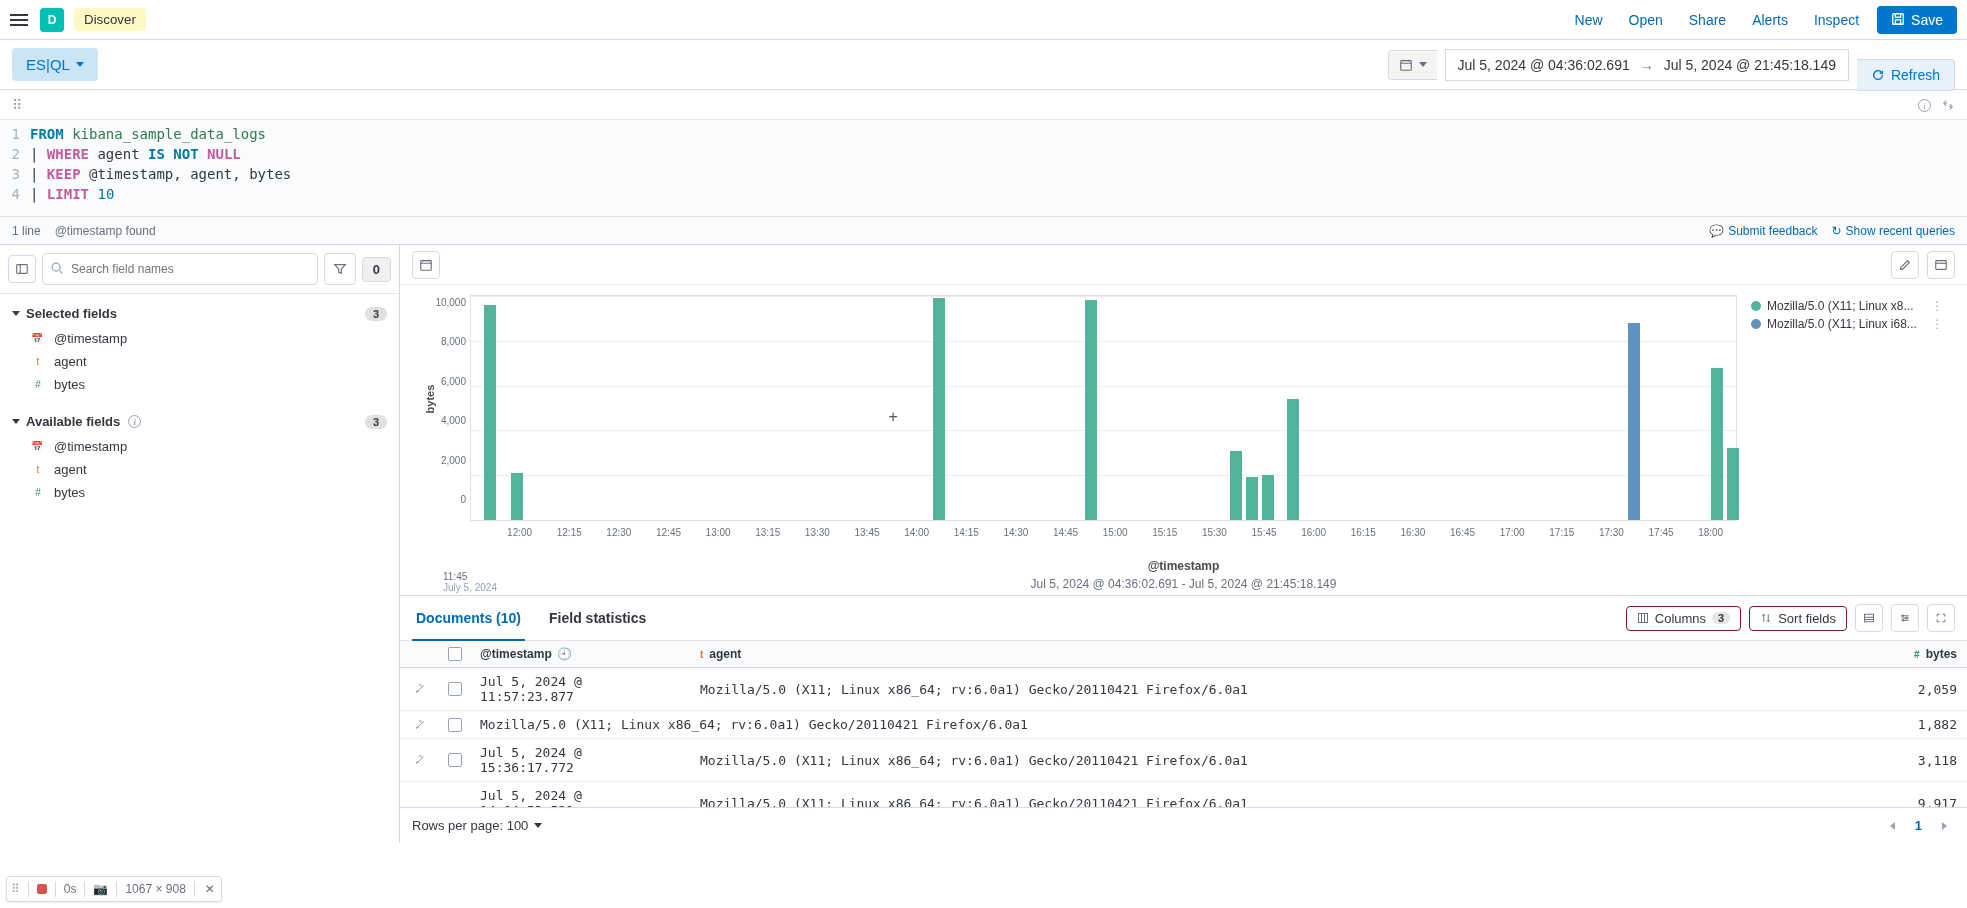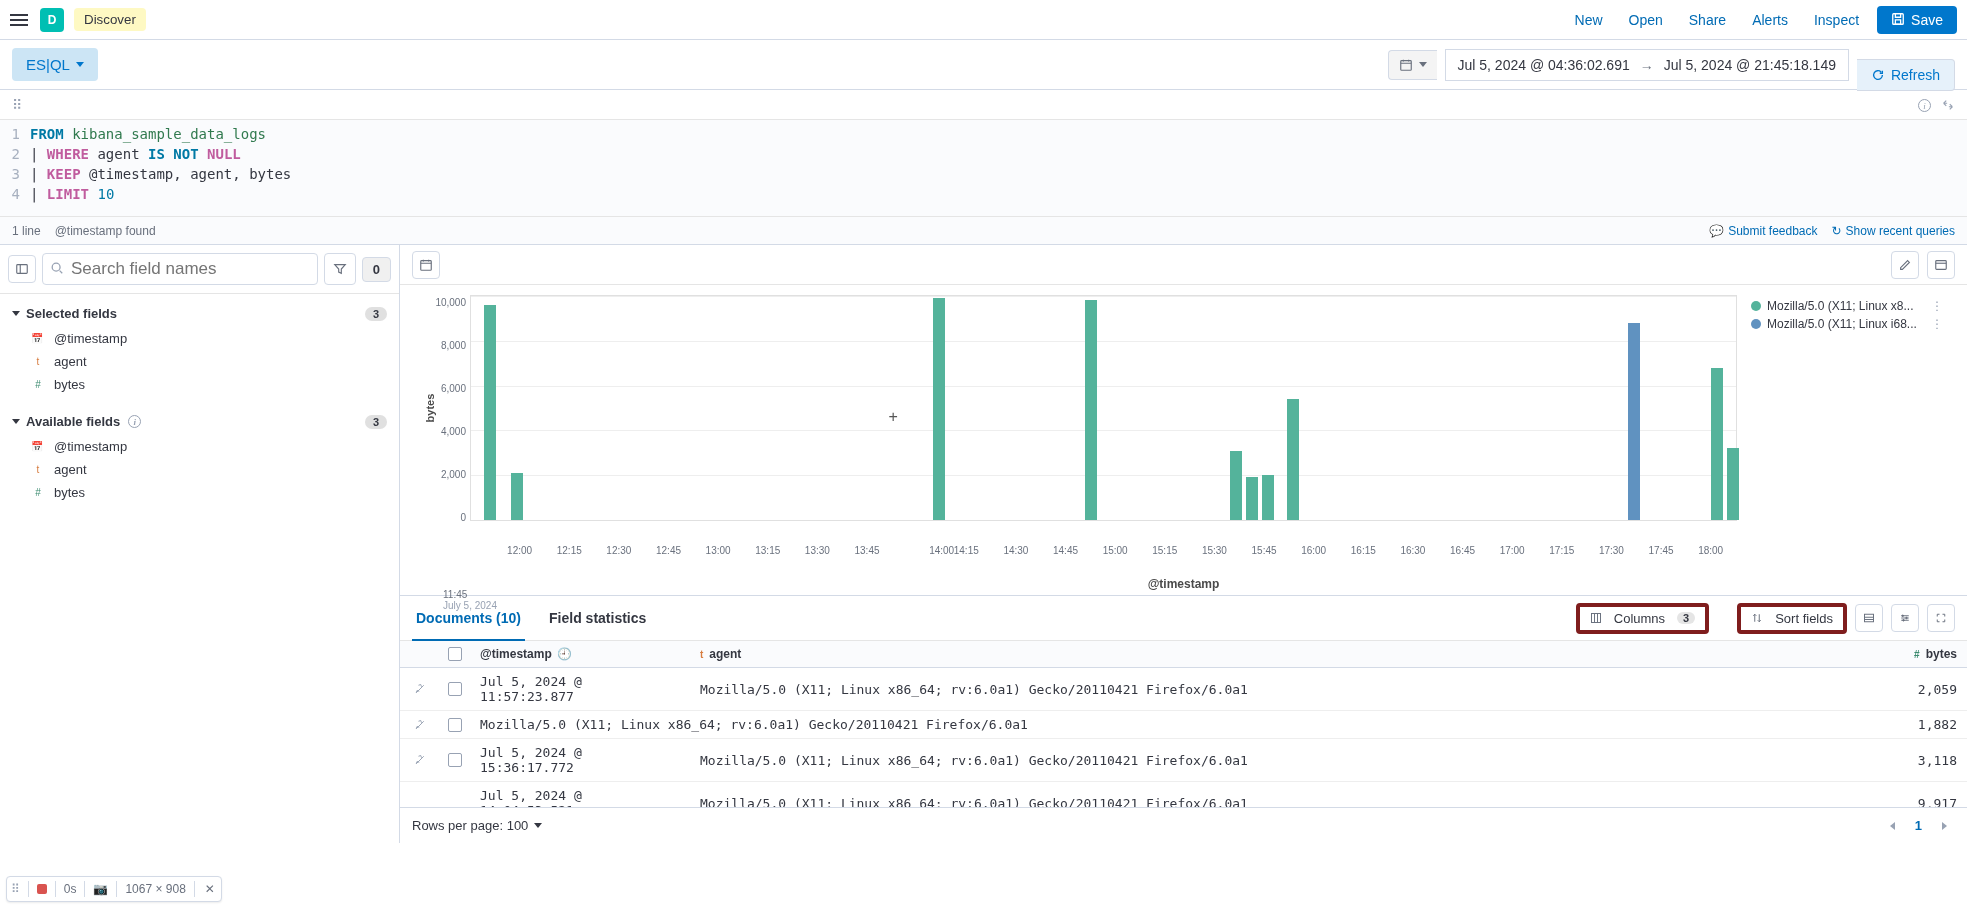--- a/index.html
+++ b/index.html
@@ -31,21 +31,21 @@
 .kw-null { color: #c05c9e; font-weight: bold; }
 .kw-num { color: #0079a5; }
 .id-src { color: #317a4f; }
 .editor-foot { position: absolute; bottom: 0; left: 0; right: 0; height: 28px; display: flex; align-items: center; padding: 0 12px; font-size: 12px; color: #69707d; border-top: 1px solid #e5e5e5; background: #fafbfd; }
 .foot-link { color: #006bb4; cursor: pointer; display: flex; align-items: center; gap: 4px; margin-left: 14px; }
 .main-area { display: flex; height: 598px; }
 .sidebar { width: 400px; border-right: 1px solid #d3dae6; display: flex; flex-direction: column; }
 .sidebar-search-row { display: flex; align-items: center; padding: 8px; gap: 6px; border-bottom: 1px solid #e5e5e5; }
 .sb-collapse-btn { width: 28px; height: 28px; border: 1px solid #d3dae6; border-radius: 4px; display: flex; align-items: center; justify-content: center; cursor: pointer; color: #69707d; }
 .sb-search { flex: 1; position: relative; }
-.sb-search input { width: 100%; height: 32px; border: 1px solid #d3dae6; border-radius: 4px; padding: 0 8px 0 28px; font-size: 17px; }
+.sb-search input { width: 100%; height: 32px; border: 1px solid #d3dae6; border-radius: 4px; padding: 0 8px 0 28px; font-size: 12px; }
 .sb-search-icon { position: absolute; left: 8px; top: 8px; color: #98a2b3; }
 .sb-filter-btn { width: 32px; height: 32px; border: 1px solid #d3dae6; border-radius: 4px; display: flex; align-items: center; justify-content: center; cursor: pointer; color: #69707d; }
 .sb-count { background: #f0f0f0; border: 1px solid #d3dae6; padding: 4px 10px; border-radius: 4px; font-weight: bold; font-size: 13px; }
 .field-section { padding: 6px 12px; }
 .field-section-head { display: flex; align-items: center; gap: 6px; padding: 6px 0; font-weight: 600; cursor: pointer; }
 .section-badge { margin-left: auto; background: #e0e0e0; border-radius: 10px; padding: 1px 8px; font-size: 11px; font-weight: 600; }
 .field-item { display: flex; align-items: center; gap: 8px; padding: 4px 4px 4px 18px; cursor: pointer; font-size: 13px; color: #343741; }
 .field-type-icon { width: 16px; height: 14px; font-size: 10px; border-radius: 3px; display: flex; align-items: center; justify-content: center; }
 .fti-date { color: #8c4f9e; }
 .fti-text { color: #d77c3f; }
@@ -69,21 +69,21 @@
 .legend { width: 210px; padding: 4px 0 0 14px; font-size: 12px; }
 .legend-item { display: flex; align-items: center; gap: 6px; margin-bottom: 4px; cursor: pointer; white-space: nowrap; }
 .legend-swatch { width: 10px; height: 10px; border-radius: 50%; flex-shrink: 0; }
 .legend-more { color: #98a2b3; margin-left: auto; cursor: pointer; padding: 0 4px; }
 .results-area { flex: 1; display: flex; flex-direction: column; border-top: 1px solid #d3dae6; overflow: hidden; }
 .tabs-row { display: flex; align-items: center; padding: 6px 12px; border-bottom: 1px solid #e5e5e5; }
 .tab { padding: 8px 4px; margin-right: 20px; font-size: 14px; font-weight: 600; cursor: pointer; position: relative; }
 .tab.active { color: #006bb4; }
 .tab.active::after { content: ''; position: absolute; bottom: -7px; left: 0; right: 0; height: 2px; background: #006bb4; }
 .tab-right-controls { margin-left: auto; display: flex; align-items: center; gap: 8px; }
-.pill-btn { border: 4px solid #7f1d1d; border-radius: 4px; padding: 4px 10px; display: flex; align-items: center; gap: 12px; font-size: 13px; cursor: pointer; margin-left: 20px; }
+.pill-btn { border: 1px solid #7f1d1d; border-radius: 4px; padding: 4px 10px; display: flex; align-items: center; gap: 6px; font-size: 13px; cursor: pointer; }
 .pill-badge { background: #e5e5e5; border-radius: 8px; padding: 0 6px; font-size: 11px; font-weight: 600; }
 .grid-table { flex: 1; overflow: auto; }
 .grid-header { display: flex; background: #fafbfd; border-bottom: 1px solid #d3dae6; font-size: 12px; font-weight: 600; }
 .grid-row { display: flex; border-bottom: 1px solid #eee; font-size: 13px; font-family: "Menlo", "Consolas", monospace; }
 .gc-act { width: 40px; padding: 6px 4px; display: flex; align-items: center; justify-content: center; color: #69707d; }
 .gc-ck { width: 30px; padding: 6px 4px; display: flex; align-items: center; justify-content: center; }
 .gc-ts { width: 220px; padding: 6px 10px; display: flex; align-items: center; gap: 6px; }
 .gc-agent { flex: 1; padding: 6px 10px; display: flex; align-items: center; gap: 6px; }
 .gc-bytes { width: 90px; padding: 6px 10px; text-align: right; display: flex; align-items: center; justify-content: flex-end; gap: 6px; }
 .grid-footer { height: 36px; border-top: 1px solid #d3dae6; display: flex; align-items: center; padding: 8px 12px; }
@@ -332,39 +332,40 @@
       <div class="x-ticks" id="x-ticks">
           <span class="x-tick" style="left: 0%; margin-top: 44px;">11:45<div class="x-sublabel">July 5, 2024</div></span>
           <span class="x-tick" style="left: 3.36%;">12:00</span>
           <span class="x-tick" style="left: 6.72%;">12:15</span>
           <span class="x-tick" style="left: 10.08%;">12:30</span>
           <span class="x-tick" style="left: 13.44%;">12:45</span>
           <span class="x-tick" style="left: 16.8%;">13:00</span>
           <span class="x-tick" style="left: 20.16%;">13:15</span>
           <span class="x-tick" style="left: 23.52%;">13:30</span>
           <span class="x-tick" style="left: 26.88%;">13:45</span>
-          <span class="x-tick" style="left: 30.24%; margin-left: 25px;">14:00</span>
+          <span class="x-tick" style="left: 30.24%;">14:00</span>
           <span class="x-tick" style="left: 33.6%;">14:15</span>
           <span class="x-tick" style="left: 36.96%;">14:30</span>
           <span class="x-tick" style="left: 40.32%;">14:45</span>
           <span class="x-tick" style="left: 43.68%;">15:00</span>
           <span class="x-tick" style="left: 47.04%;">15:15</span>
           <span class="x-tick" style="left: 50.4%;">15:30</span>
           <span class="x-tick" style="left: 53.76%;">15:45</span>
           <span class="x-tick" style="left: 57.12%;">16:00</span>
           <span class="x-tick" style="left: 60.48%;">16:15</span>
           <span class="x-tick" style="left: 63.84%;">16:30</span>
           <span class="x-tick" style="left: 67.2%;">16:45</span>
           <span class="x-tick" style="left: 70.56%;">17:00</span>
           <span class="x-tick" style="left: 73.92%;">17:15</span>
           <span class="x-tick" style="left: 77.28%;">17:30</span>
           <span class="x-tick" style="left: 80.64%;">17:45</span>
           <span class="x-tick" style="left: 84%;">18:00</span>
         </div>
       <div class="xlabel">@timestamp</div>
+      <div class="timebound">Jul 5, 2024 @ 04:36:02.691 - Jul 5, 2024 @ 21:45:18.149</div>
     </div>
 
     <div class="results-area">
       <div class="tabs-row">
         <div class="tab active">Documents (10)</div>
         <div class="tab">Field statistics</div>
         <div class="tab-right-controls">
           <div class="pill-btn">
             <span>
                 <svg width="12" height="12" viewBox="0 0 16 16" fill="none" stroke="#69707d" stroke-width="1.3">

